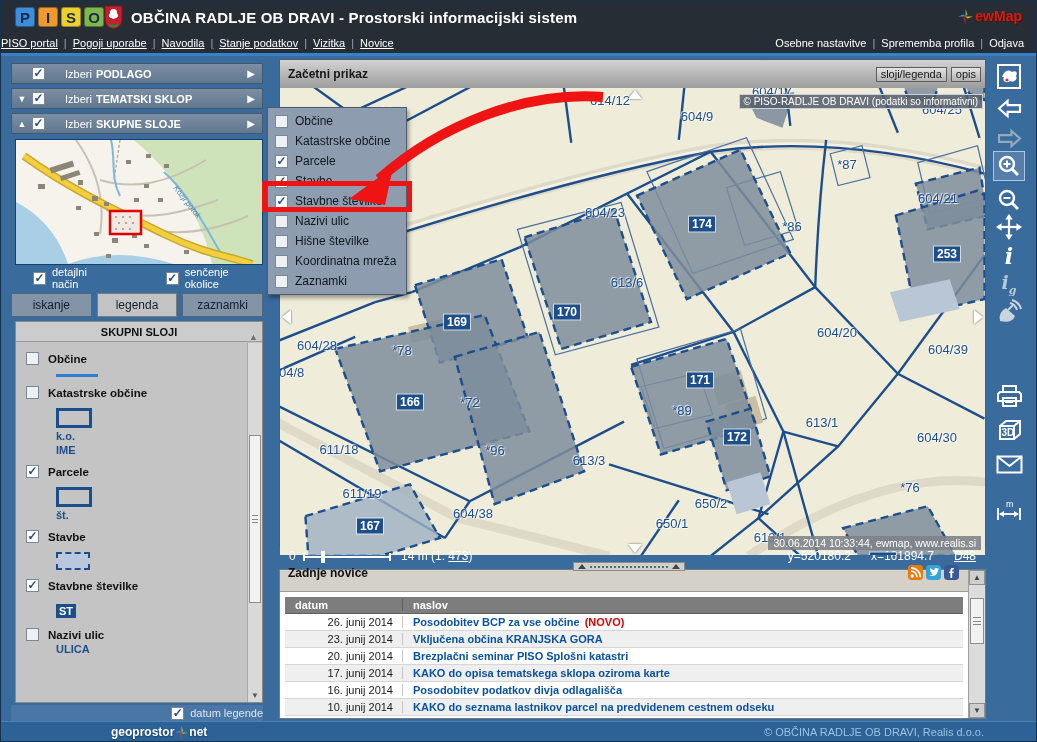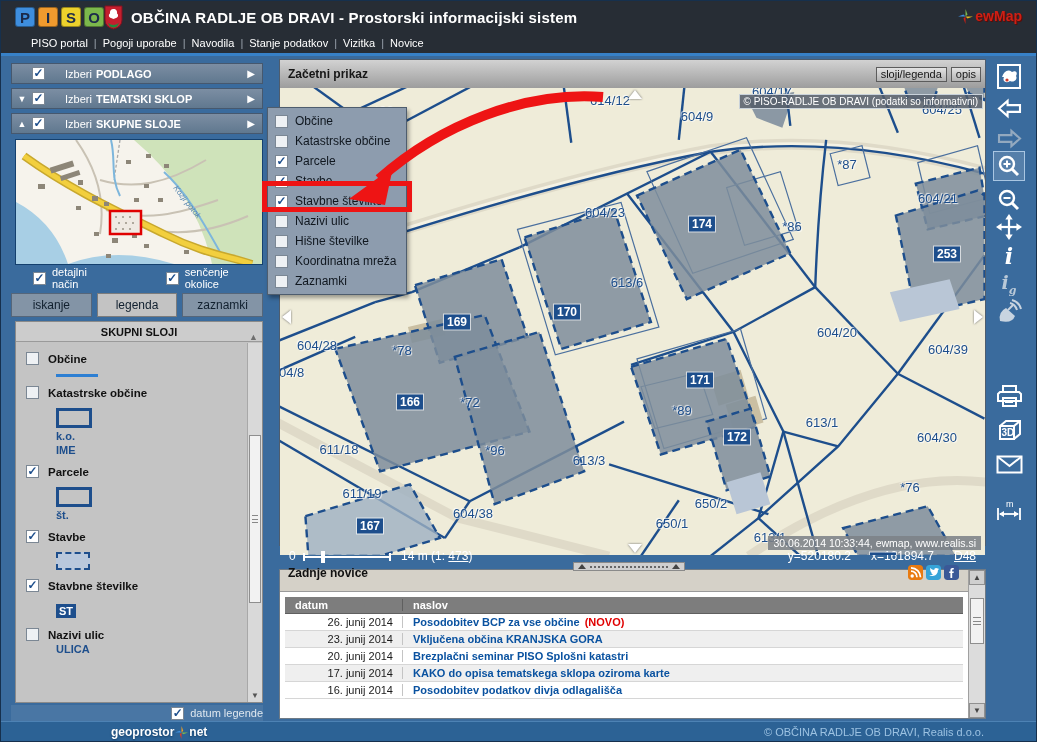--- a/index.html
+++ b/index.html
@@ -14,21 +14,21 @@
             display:flex;align-items:center;justify-content:center;border:1px solid rgba(0,0,0,.35);}
   .coat{position:absolute;left:103px;top:4px;}
   .apptitle{position:absolute;left:130px;top:0;height:34px;line-height:34px;color:#fff;
             font-weight:bold;font-size:15px;letter-spacing:.2px;}
   .brand{position:absolute;right:14px;top:7px;display:flex;align-items:center;gap:2px;}
   .brand .btext{color:#cf1f14;font-weight:bold;font-size:14px;text-shadow:1px 1px 0 #5a0c08;}
 
   
   .menubar{position:absolute;left:0;top:34px;width:100%;height:18px;background:#272d35;
            color:#fff;font-size:11px;}
-  .menubar .ml{position:absolute;left:30px;top:0;line-height:17px;}
+  .menubar .ml{position:absolute;left:0;top:0;line-height:17px;text-decoration:underline;}
   .menubar .mr{position:absolute;right:12px;top:0;line-height:17px;}
   .menu-link{color:#fff;cursor:pointer;}
   .menu-sep{color:#9aa3ad;margin:0 6px;}
   .accent{position:absolute;left:0;top:52px;width:100%;height:3px;background:#3781c8;}
 
   
   .cb{display:inline-block;width:13px;height:13px;background:#fff;border:1px solid #7b8794;
       font-size:12px;line-height:11px;text-align:center;color:#1d4e8c;font-weight:bold;
       vertical-align:middle;flex:none;}
   .cb.off{color:transparent;background:#eef1f4;}
@@ -194,20 +194,21 @@
         <polygon points="15,7.5 9.5,9.5 7.5,7.5" fill="#e2b81e"></polygon>
         <polygon points="7.5,15 5.5,9.5 7.5,7.5" fill="#cf1f14"></polygon>
         <polygon points="0,7.5 5.5,5.5 7.5,7.5" fill="#3e8ede"></polygon>
       </svg>
       <span class="btext">ewMap</span>
     </div>
   </div>
 
   <div class="menubar">
     <span class="ml" id="menu-left"><span class="menu-link">PISO portal</span><span class="menu-sep">|</span><span class="menu-link">Pogoji uporabe</span><span class="menu-sep">|</span><span class="menu-link">Navodila</span><span class="menu-sep">|</span><span class="menu-link">Stanje podatkov</span><span class="menu-sep">|</span><span class="menu-link">Vizitka</span><span class="menu-sep">|</span><span class="menu-link">Novice</span></span>
+    <span class="mr" id="menu-right"><span class="menu-link">Osebne nastavitve</span><span class="menu-sep">|</span><span class="menu-link">Sprememba profila</span><span class="menu-sep">|</span><span class="menu-link">Odjava</span></span>
   </div>
   <div class="accent"></div>
 
   <div class="acc-bar" style="top: 62px;">
       <span class="acc-arrow"></span>
       <span class="cb">✓</span>
       <span class="acc-label" style="margin-left: 10px;">Izberi<b>PODLAGO</b></span>
       <span class="acc-right">▶</span>
     </div>
     <div class="acc-bar" style="top: 87px;">
@@ -588,20 +589,24 @@
           <span class="nc-title">Brezplačni seminar PISO Splošni katastri</span>
         </div>
         <div class="nrow">
           <span class="nc-date">17. junij 2014</span>
           <span class="nc-title">KAKO do opisa tematskega sklopa oziroma karte</span>
         </div>
         <div class="nrow">
           <span class="nc-date">16. junij 2014</span>
           <span class="nc-title">Posodobitev podatkov divja odlagališča</span>
         </div>
+        <div class="nrow">
+          <span class="nc-date">10. junij 2014</span>
+          <span class="nc-title">KAKO do seznama lastnikov parcel na predvidenem cestnem odseku</span>
+        </div>
       </div>
     <div class="news-scroll">
       <div class="btn" style="top:0;">▲</div>
       <div class="thumb">
           <div class="grips"></div>
         </div>
       <div class="btn" style="bottom:0;">▼</div>
     </div>
   </div>
 

